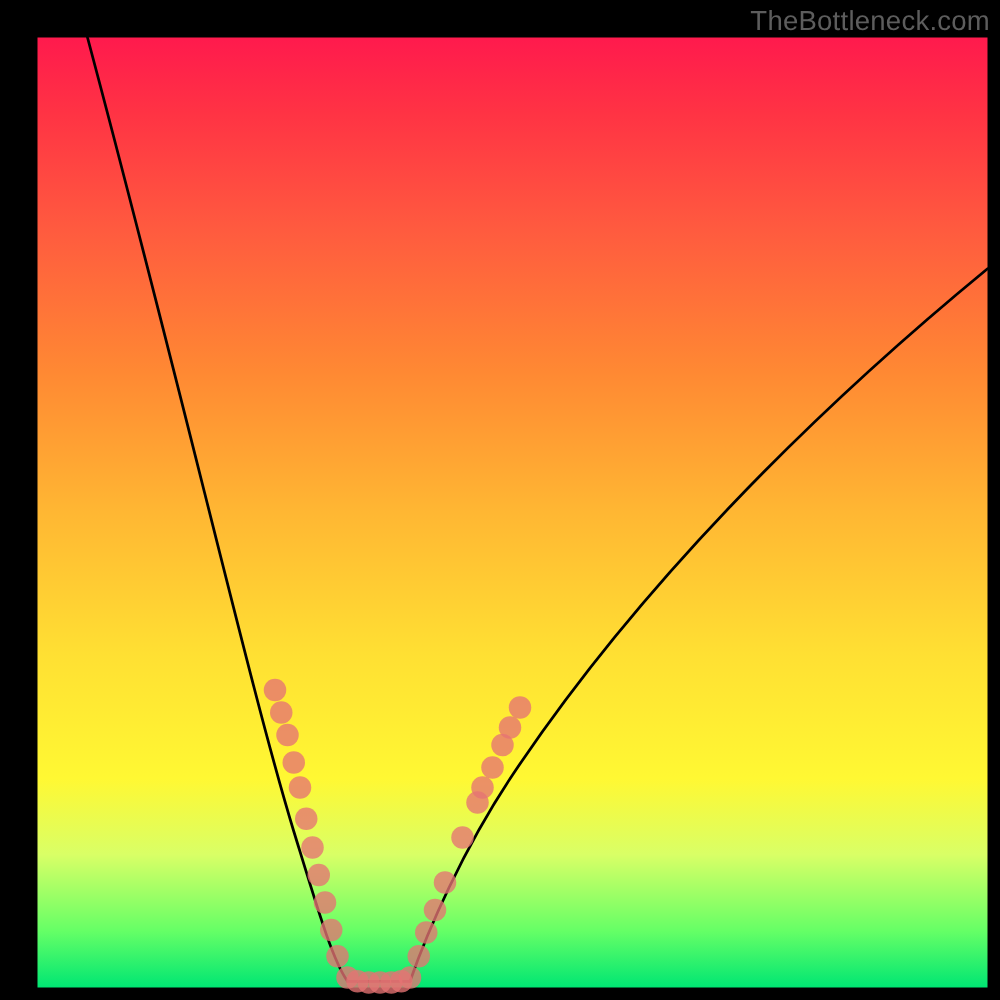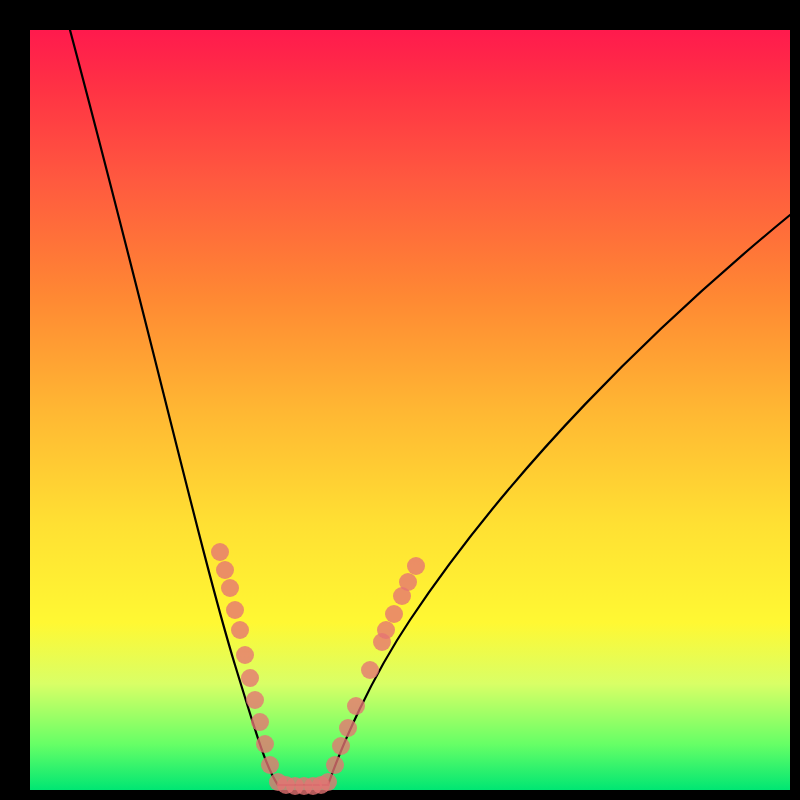--- a/index.html
+++ b/index.html
@@ -65,20 +65,21 @@
     fill: #e57373;
     fill-opacity: 0.78;
     stroke: none;
   }
 </style>
 </head>
 <body>
 
 <div class="frame">
 
+  <div class="watermark">TheBottleneck.com</div>
 
   <div class="plot">
     <svg class="curves" viewBox="0 0 760 760" preserveAspectRatio="none">
 
       <path class="curve" d="M 40 0 C 120 300, 170 520, 205 635 C 225 700, 236 738, 248 755"></path>
 
       <path class="curve" d="M 760 185 C 620 300, 480 440, 380 590 C 340 650, 312 715, 298 755"></path>
 
       <path class="curve" d="M 248 755 L 298 755"></path>
 

